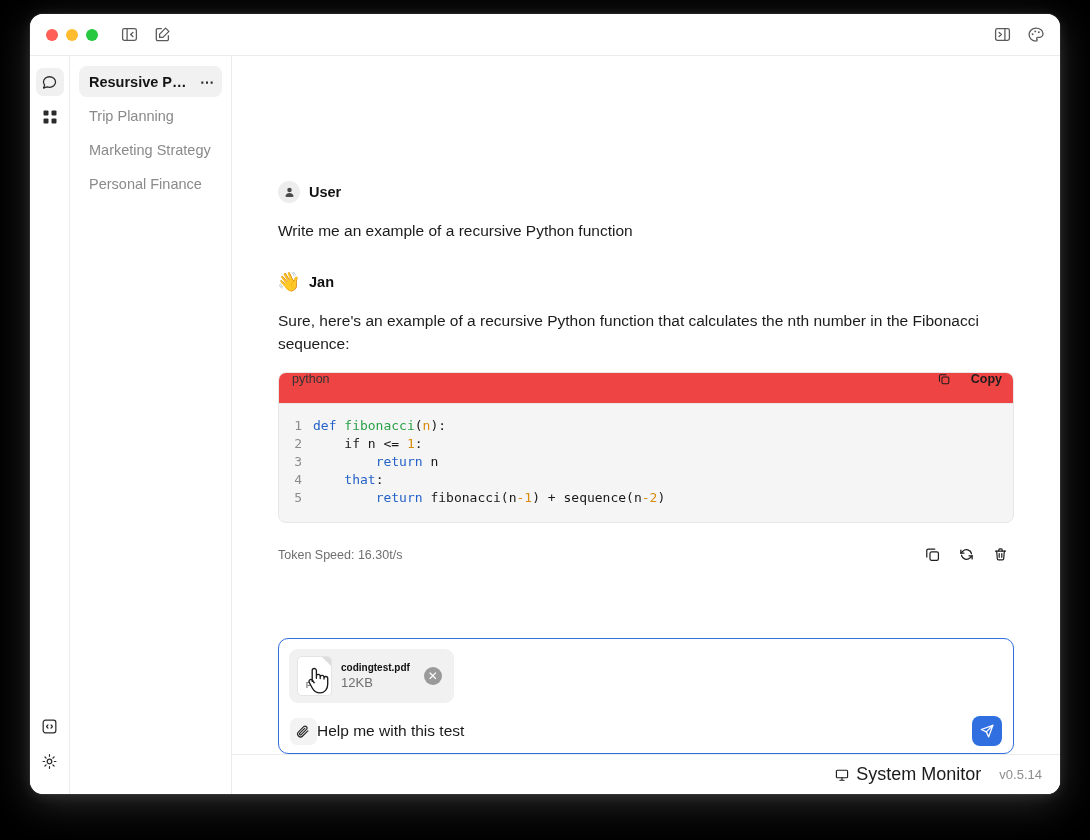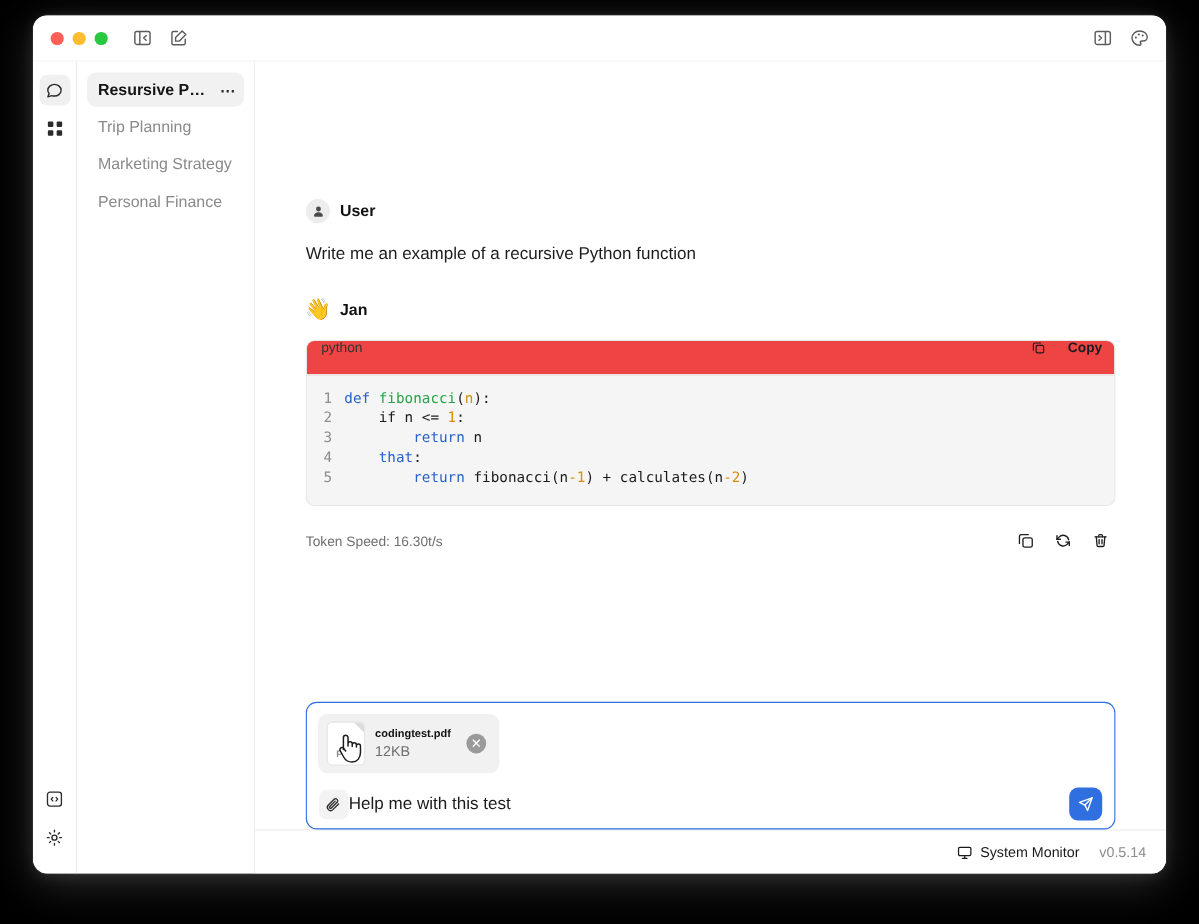--- a/index.html
+++ b/index.html
@@ -410,21 +410,21 @@
     align-items: center;
     justify-content: flex-end;
     padding-right: 18px;
     gap: 18px;
     background: #ffffff;
   }
   .sysmon {
     display: flex;
     align-items: center;
     gap: 7px;
-    font-size: 13px;
+    font-size: 18px;
     color: #1b1b1b;
     cursor: pointer;
   }
   .version {
     font-size: 13px;
     color: #8c8c8c;
   }
 </style>
 </head>
 <body>
@@ -537,38 +537,39 @@
             <span class="msg-author">User</span>
           </div>
           <div class="msg-text">Write me an example of a recursive Python function</div>
         </div>
 
         <div class="msg-block assistant">
           <div class="msg-head">
             <span class="avatar-emoji">👋</span>
             <span class="msg-author">Jan</span>
           </div>
+          <div class="msg-text">Sure, here's an example of a recursive Python function that calculates the nth number in the Fibonacci sequence:</div>
 
           <div class="codeblock">
             <div class="code-head">
               <span class="code-lang">python</span>
               <span class="code-copy">
                 <svg width="12" height="12" viewBox="0 0 14 14" fill="none" stroke="currentColor" stroke-width="1.25">
                   <rect x="4.6" y="4.6" width="8" height="8" rx="1.5"></rect>
                   <path d="M9.8 2.1H3.2a1.5 1.5 0 0 0-1.5 1.5v6.6"></path>
                 </svg>
                 <span>Copy</span>
               </span>
             </div>
             <div class="code-body" id="code-body">
                 <div class="code-line"><span class="lineno">1</span><span><span class="tok-kw">def</span><span class="tok-pl"> </span><span class="tok-fn">fibonacci</span><span class="tok-pl">(</span><span class="tok-var">n</span><span class="tok-pl">):</span></span></div>
                 <div class="code-line"><span class="lineno">2</span><span><span class="tok-pl">    if n &lt;= </span><span class="tok-num">1</span><span class="tok-pl">:</span></span></div>
                 <div class="code-line"><span class="lineno">3</span><span><span class="tok-pl">        </span><span class="tok-kw">return</span><span class="tok-pl"> n</span></span></div>
                 <div class="code-line"><span class="lineno">4</span><span><span class="tok-pl">    </span><span class="tok-kw">that</span><span class="tok-pl">:</span></span></div>
-                <div class="code-line"><span class="lineno">5</span><span><span class="tok-pl">        </span><span class="tok-kw">return</span><span class="tok-pl"> fibonacci(n</span><span class="tok-num">-1</span><span class="tok-pl">) + calculates(n</span><span class="tok-num">-2</span><span class="tok-pl">)</span></span></div>
+                <div class="code-line"><span class="lineno">5</span><span><span class="tok-pl">        </span><span class="tok-kw">return</span><span class="tok-pl"> fibonacci(n</span><span class="tok-num">-1</span><span class="tok-pl">) + sequence(n</span><span class="tok-num">-2</span><span class="tok-pl">)</span></span></div>
               </div>
           </div>
 
           <div class="metarow">
             <span class="token-speed">Token Speed: 16.30t/s</span>
             <span class="meta-actions">
               <span class="meta-btn">
                 <svg width="15" height="15" viewBox="0 0 16 16" fill="none" stroke="currentColor" stroke-width="1.3">
                   <rect x="5.3" y="5.3" width="9" height="9" rx="1.7"></rect>
                   <path d="M10.9 2.2H3.5a1.6 1.6 0 0 0-1.6 1.6v7.4"></path>

